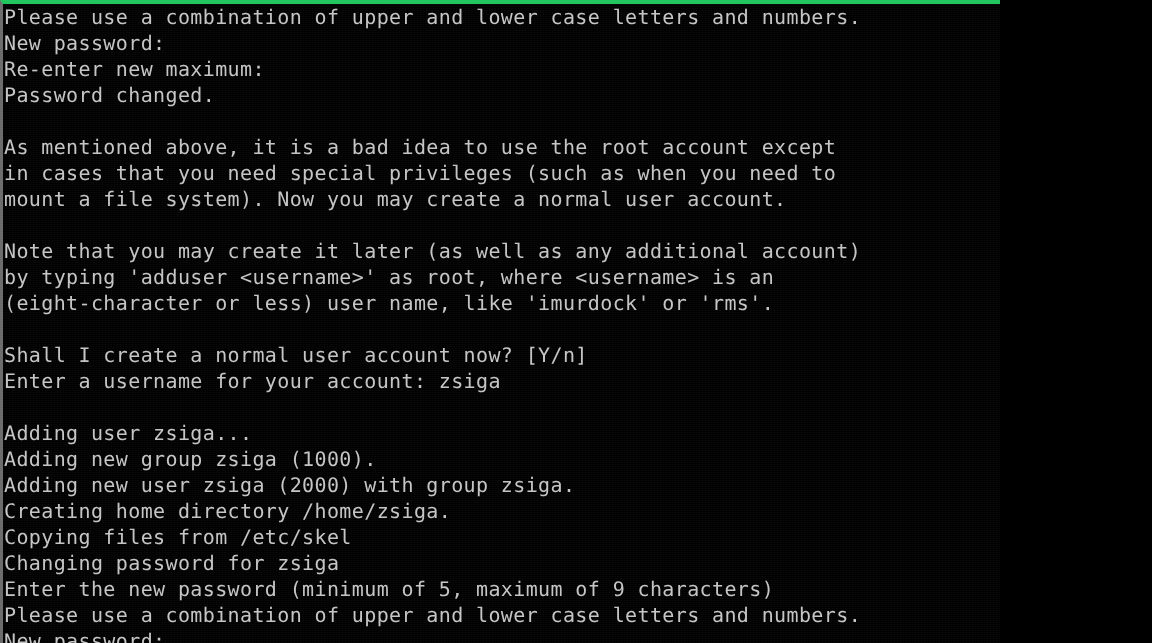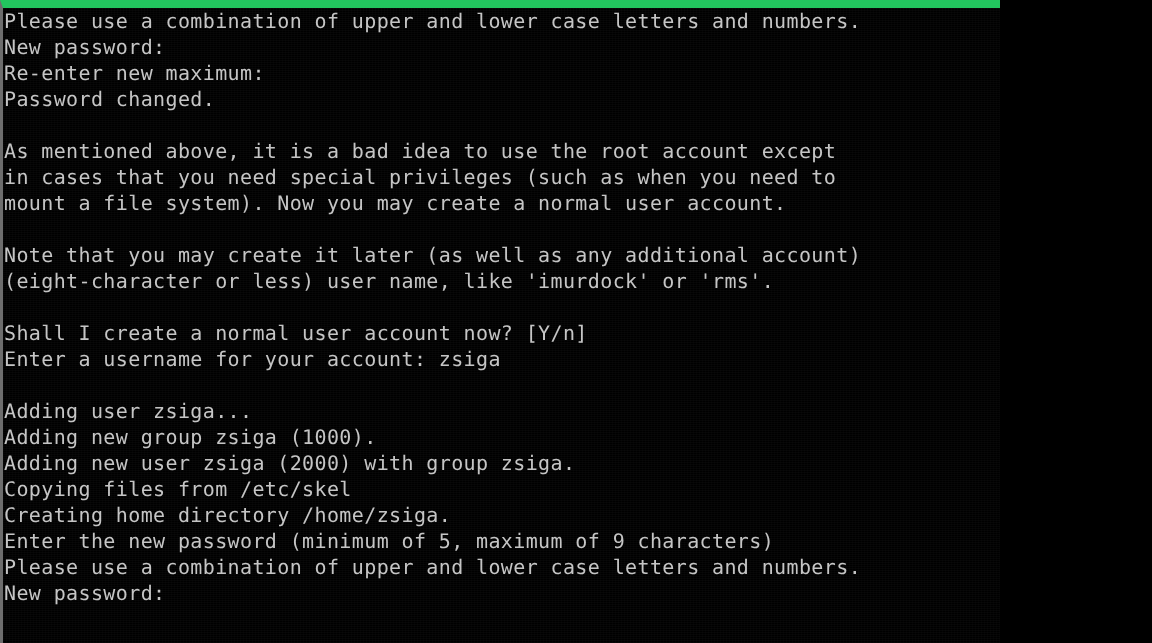--- a/index.html
+++ b/index.html
@@ -15,21 +15,21 @@
     font-family: "DejaVu Sans Mono", "Liberation Mono", monospace;
   }
 
   
   #console-window {
     position: relative;
     width: 1000px;
     height: 643px;
     box-sizing: border-box;
     background: #000000;
-    border-top: 8px solid #22c55e;
+    border-top: 4px solid #22c55e;
     border-left: 3px solid #6d6d6d;
     overflow: hidden;
   }
 
   
   #terminal-screen {
     position: absolute;
     left: 0;
     top: 0;
     right: 0;
@@ -82,30 +82,32 @@
     <span class="term-line">Please use a combination of upper and lower case letters and numbers.</span>
     <span class="term-line">New password:</span>
     <span class="term-line">Re-enter new maximum:</span>
     <span class="term-line">Password changed.</span>
     <span class="term-line blank"></span>
     <span class="term-line">As mentioned above, it is a bad idea to use the root account except</span>
     <span class="term-line">in cases that you need special privileges (such as when you need to</span>
     <span class="term-line">mount a file system). Now you may create a normal user account.</span>
     <span class="term-line blank"></span>
     <span class="term-line">Note that you may create it later (as well as any additional account)</span>
+    <span class="term-line">by typing 'adduser &lt;username&gt;' as root, where &lt;username&gt; is an</span>
     <span class="term-line">(eight-character or less) user name, like 'imurdock' or 'rms'.</span>
     <span class="term-line blank"></span>
     <span class="term-line">Shall I create a normal user account now? [Y/n]</span>
     <span class="term-line">Enter a username for your account: zsiga</span>
     <span class="term-line blank"></span>
     <span class="term-line">Adding user zsiga...</span>
     <span class="term-line">Adding new group zsiga (1000).</span>
     <span class="term-line">Adding new user zsiga (2000) with group zsiga.</span>
+    <span class="term-line">Creating home directory /home/zsiga.</span>
     <span class="term-line">Copying files from /etc/skel</span>
-    <span class="term-line">Creating home directory /home/zsiga.</span>
+    <span class="term-line">Changing password for zsiga</span>
     <span class="term-line">Enter the new password (minimum of 5, maximum of 9 characters)</span>
     <span class="term-line">Please use a combination of upper and lower case letters and numbers.</span>
 
     <span class="term-line cursor-line"><span>New password:</span></span>
 
   </div>
 
   <div id="crt-noise"></div>
 
 </div>

